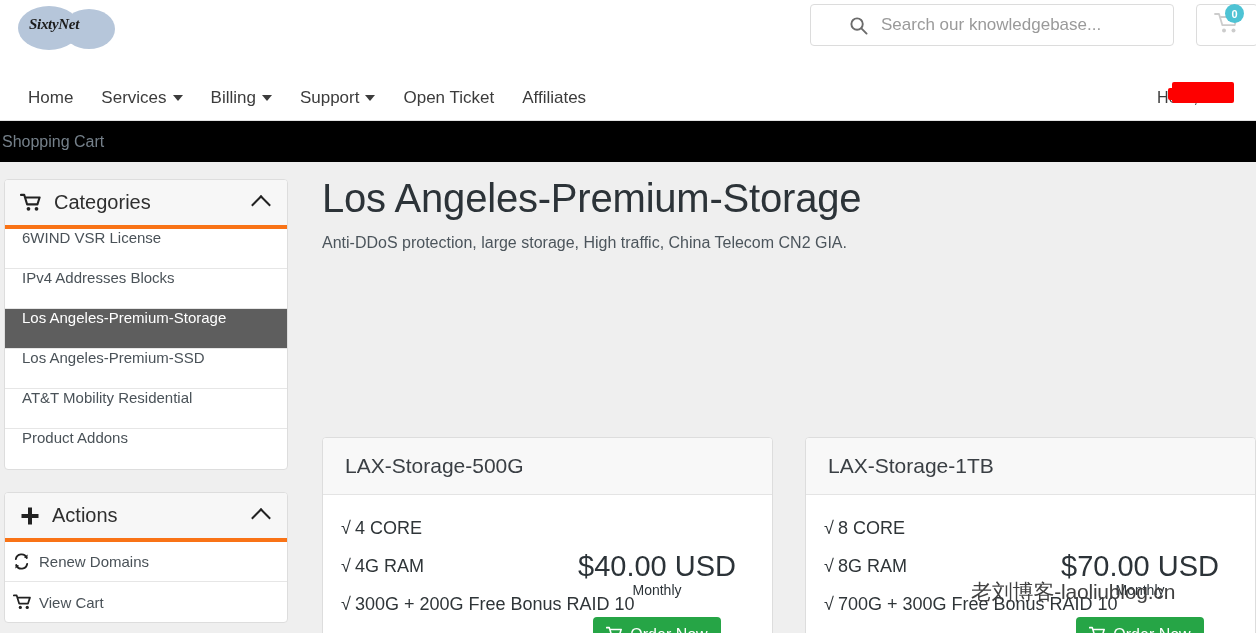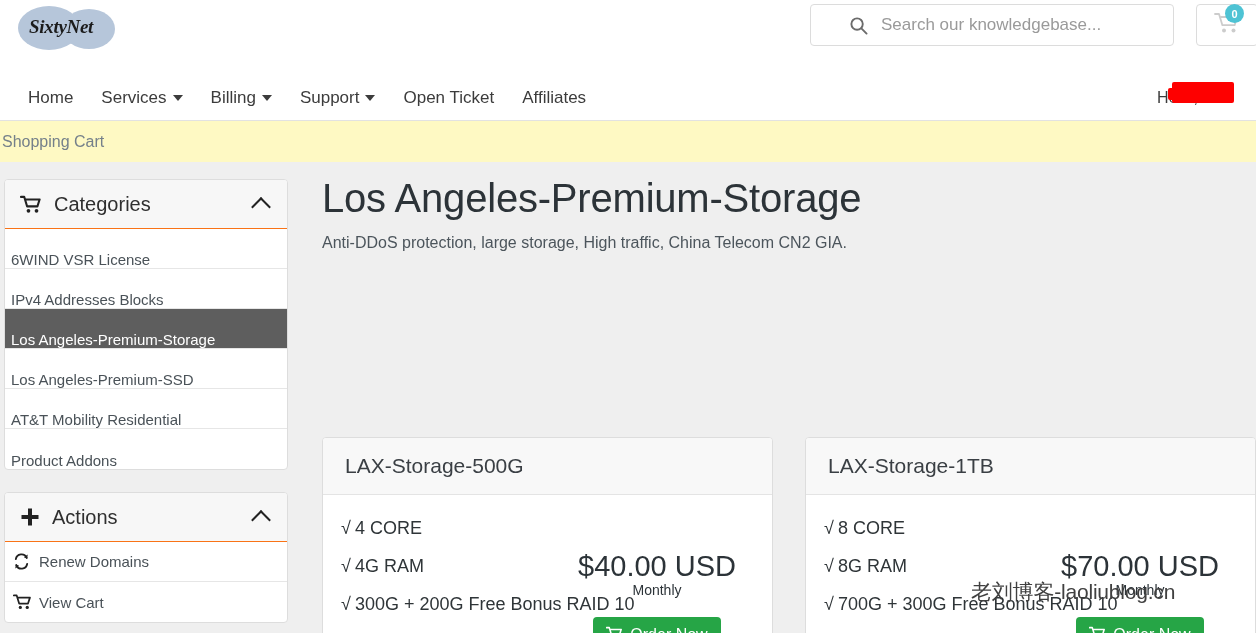--- a/index.html
+++ b/index.html
@@ -30,21 +30,21 @@
   }
   .logo .blob1 { left: 0;  top: 2px;  width: 62px; height: 44px; }
   .logo .blob2 { left: 45px; top: 5px; width: 52px; height: 40px; }
   .logo .logo-text {
     position: absolute;
     left: 11px; top: 12px;
     width: 100px;
     font-family: "Liberation Serif", serif;
     font-weight: bold;
     font-style: italic;
-    font-size: 19px;
+    font-size: 15px;
     color: #1b1b1b;
     letter-spacing: -0.3px;
   }
 
   .search-wrap {
     position: absolute;
     left: 810px; top: 4px;
     width: 364px; height: 42px;
     border: 1px solid #dcdcdc;
     border-radius: 4px;
@@ -153,21 +153,21 @@
     position: absolute;
     left: -4px; top: 6px;
     width: 20px; height: 12px;
     background: #fe0000;
     border-radius: 2px;
   }
 
   
   .breadcrumb {
     height: 41px;
-    background: #fef9c3;
+    background: #000000;
     display: flex;
     align-items: center;
     padding-left: 2px;
     font-size: 16px;
     color: #75808a;
   }
 
   
   .page {
     position: relative;
@@ -184,21 +184,21 @@
   .panel {
     background: #ffffff;
     border: 1px solid #dddddd;
     border-radius: 4px;
     margin-bottom: 22px;
     overflow: hidden;
   }
   .panel-head {
     height: 49px;
     background: #f7f7f7;
-    border-bottom: 1px solid #f97316;
+    border-bottom: 4px solid #f97316;
     display: flex;
     align-items: center;
     padding: 0 15px;
     cursor: pointer;
   }
   .panel-head .ph-icon {
     margin-right: 12px;
     display: flex;
     align-items: center;
     color: #222;
@@ -212,22 +212,22 @@
     width: 14px; height: 14px;
     border-left: 2px solid #222;
     border-top: 2px solid #222;
     transform: rotate(45deg);
     margin-right: 4px;
     margin-top: 5px;
   }
   .cat-item {
     height: 40px;
     display: flex;
-    align-items: flex-end;
-    padding: 0 6px;
+    align-items: flex-start;
+    padding: 0 17px;
     font-size: 15px;
     color: #4a5258;
     border-bottom: 1px solid #e6e6e6;
     cursor: pointer;
     white-space: nowrap;
   }
   .cat-item:last-child { border-bottom: none; }
   .cat-item.active {
     background: #5e5e5e;
     color: #ffffff;

